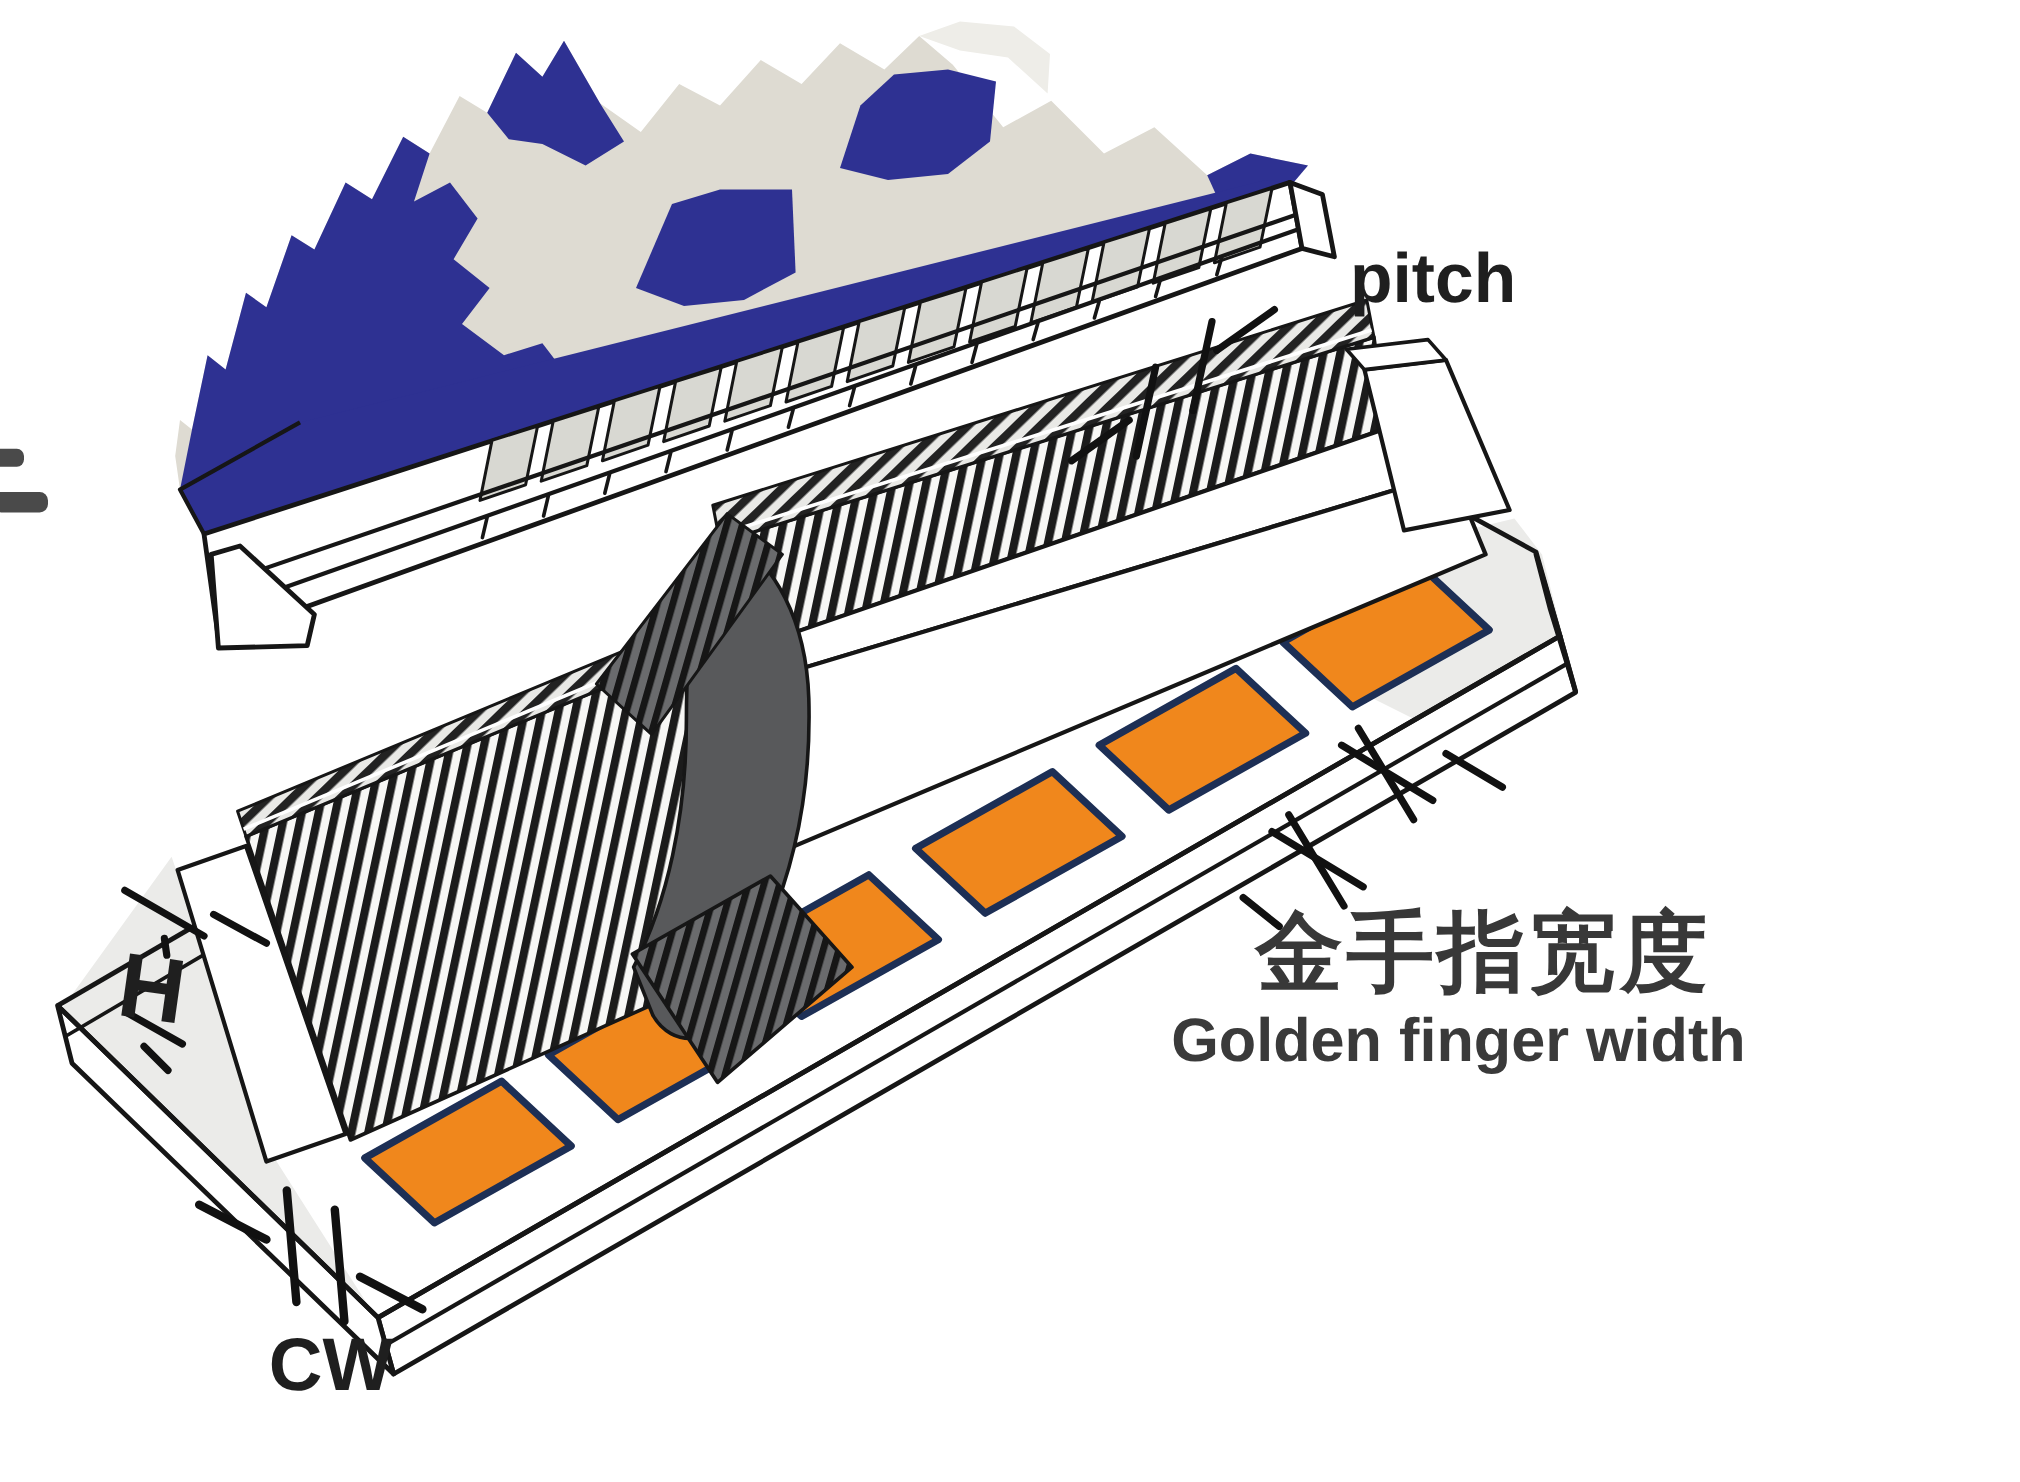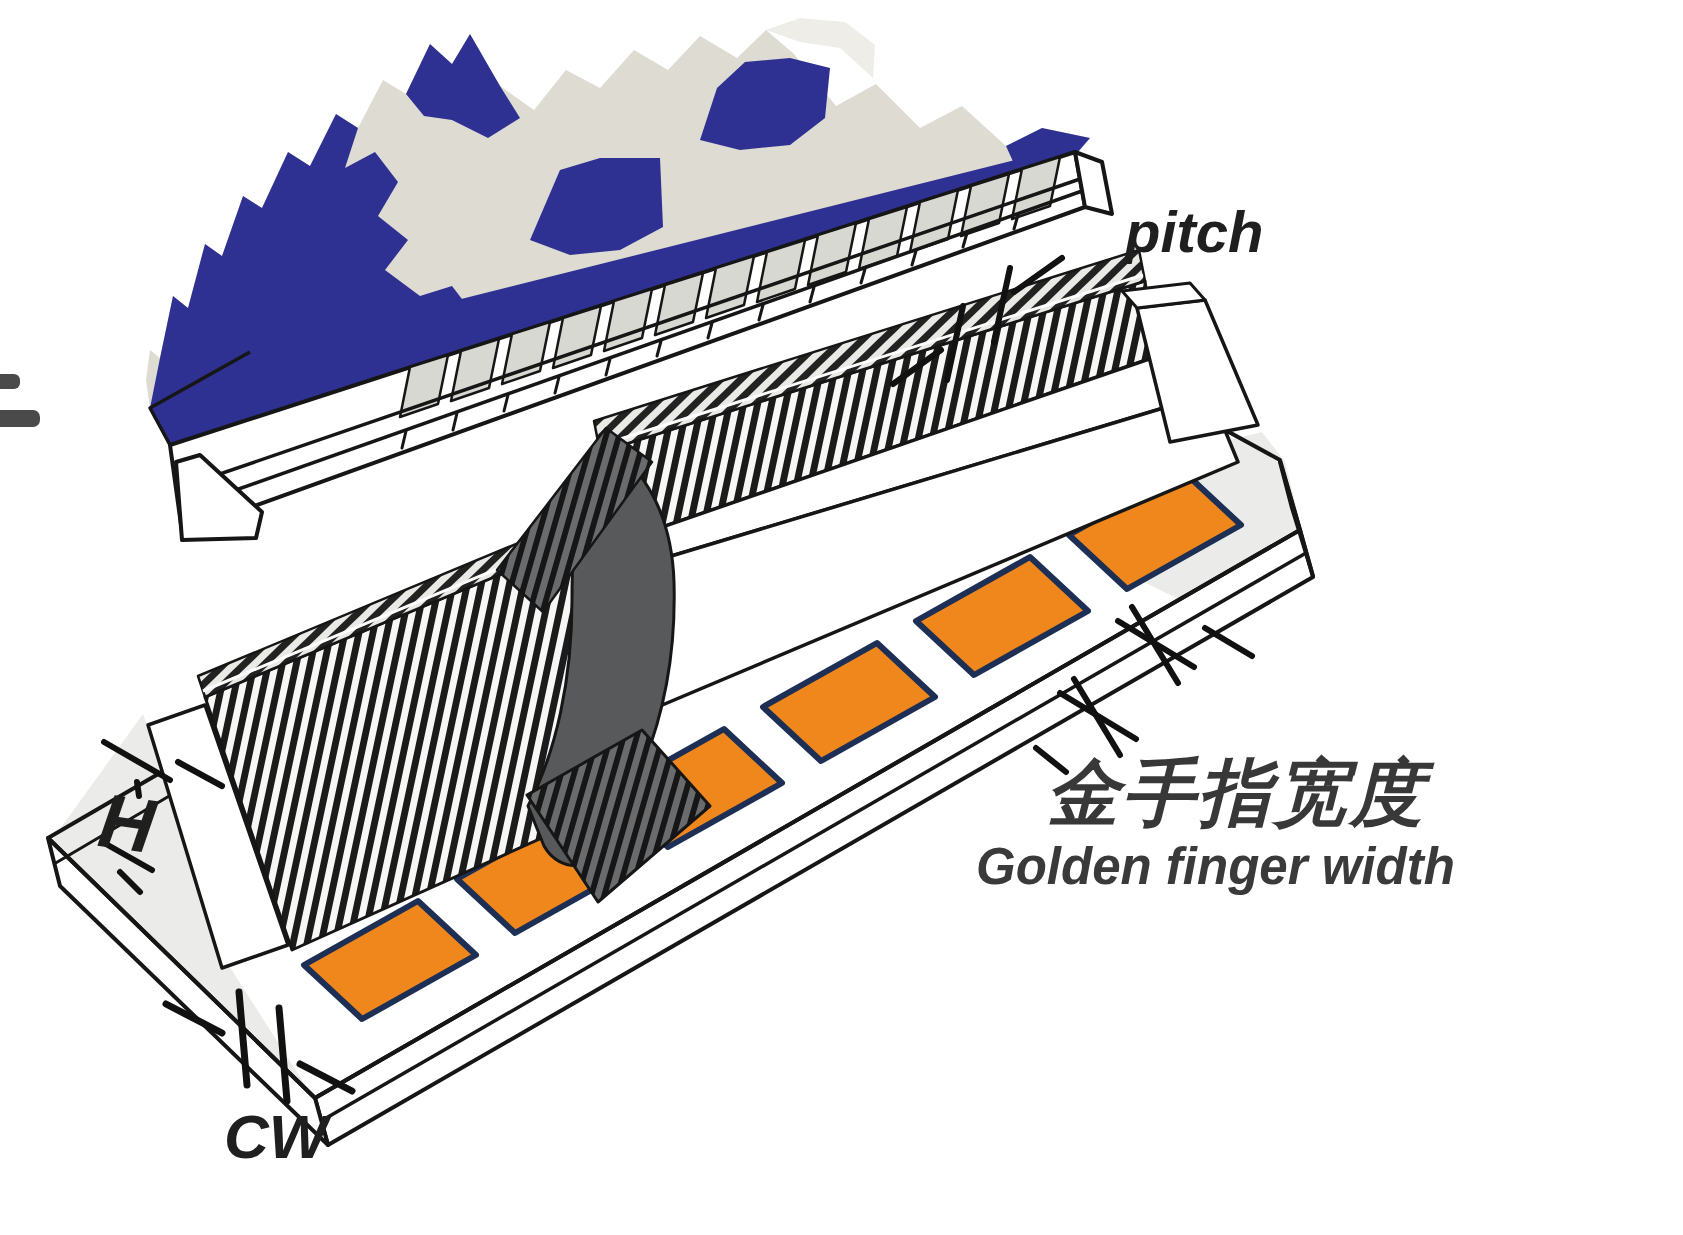--- a/index.html
+++ b/index.html
@@ -9,21 +9,20 @@
     width: 1683px;
     height: 1235px;
     overflow: hidden;
     font-family: "Liberation Sans", sans-serif;
   }
   .stage {
     position: relative;
     width: 1683px;
     height: 1142px;
     background: #ffffff;
-    font-style: italic;
   }
   svg { display: block; }
   text { user-select: none; }
   .lbl-latin {
     font-family: "Liberation Sans", sans-serif;
     font-weight: bold;
   }
   .lbl-cjk {
     font-family: "Liberation Sans", "DejaVu Sans", sans-serif;
     font-weight: bold;

